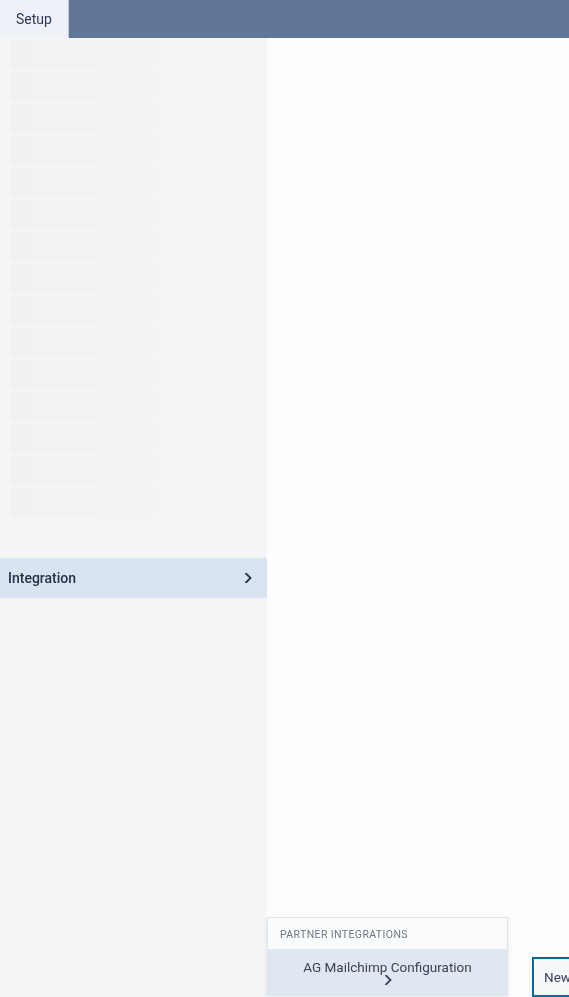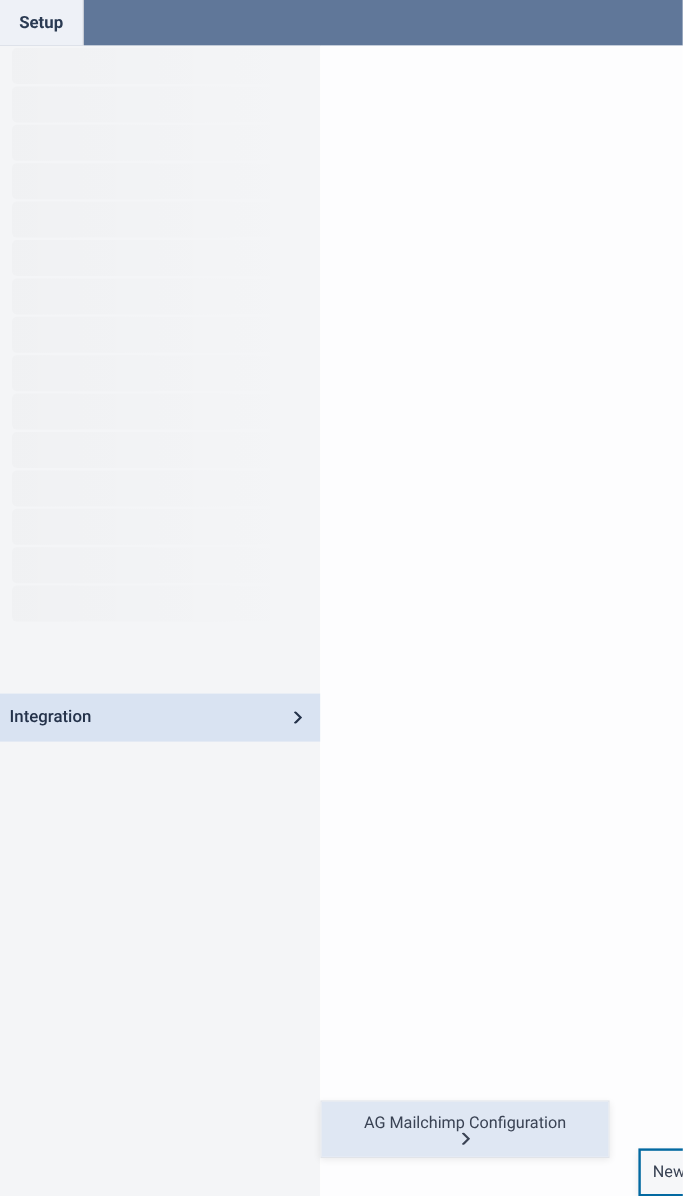--- a/index.html
+++ b/index.html
@@ -15,21 +15,21 @@
       width: 100%;
       height: 38px;
       background: #607799;
       display: flex;
       align-items: stretch;
     }
     .tab {
       background: #eef1f7;
       color: #2a3a52;
       font-size: 14px;
-      font-weight: 700;
+      font-weight: 400;
       padding: 0 16px;
       display: flex;
       align-items: center;
       border-right: 1px solid #c7ccd6;
     }
     .sidebar {
       position: absolute;
       top: 38px;
       left: 0;
       width: 267px;
@@ -140,33 +140,34 @@
   <div class="blur-row"></div>
   <div class="blur-row"></div>
   <div class="blur-row"></div>
   <div class="blur-row"></div>
   <div class="blur-row"></div>
   <div class="blur-row"></div>
   <div class="blur-row"></div>
   <div class="blur-row"></div>
   <div class="blur-row"></div>
 
-  <div class="sidebar-item active" style="position:absolute; top:520px; left:0; right:0;margin-top:20px;">
+  <div class="sidebar-item active" style="position:absolute; top:520px; left:0; right:0;">
     <span>Integration</span>
     <span class="chevron">
       <svg width="10" height="10" viewBox="0 0 10 10">
           <path d="M2.5 0 L7.5 5 L2.5 10" fill="none" stroke="#24324a" stroke-width="1.8"></path>
         </svg>
     </span>
   </div>
 </div>
 
 <div class="content-area"></div>
 
 <div class="flyout">
+  <div class="flyout-header">PARTNER INTEGRATIONS</div>
   <div class="flyout-item">
     <span>AG Mailchimp Configuration</span>
     <span class="chevron">
       <svg width="10" height="10" viewBox="0 0 10 10">
           <path d="M2.5 0 L7.5 5 L2.5 10" fill="none" stroke="#3a4354" stroke-width="1.8"></path>
         </svg>
     </span>
   </div>
 </div>
 

